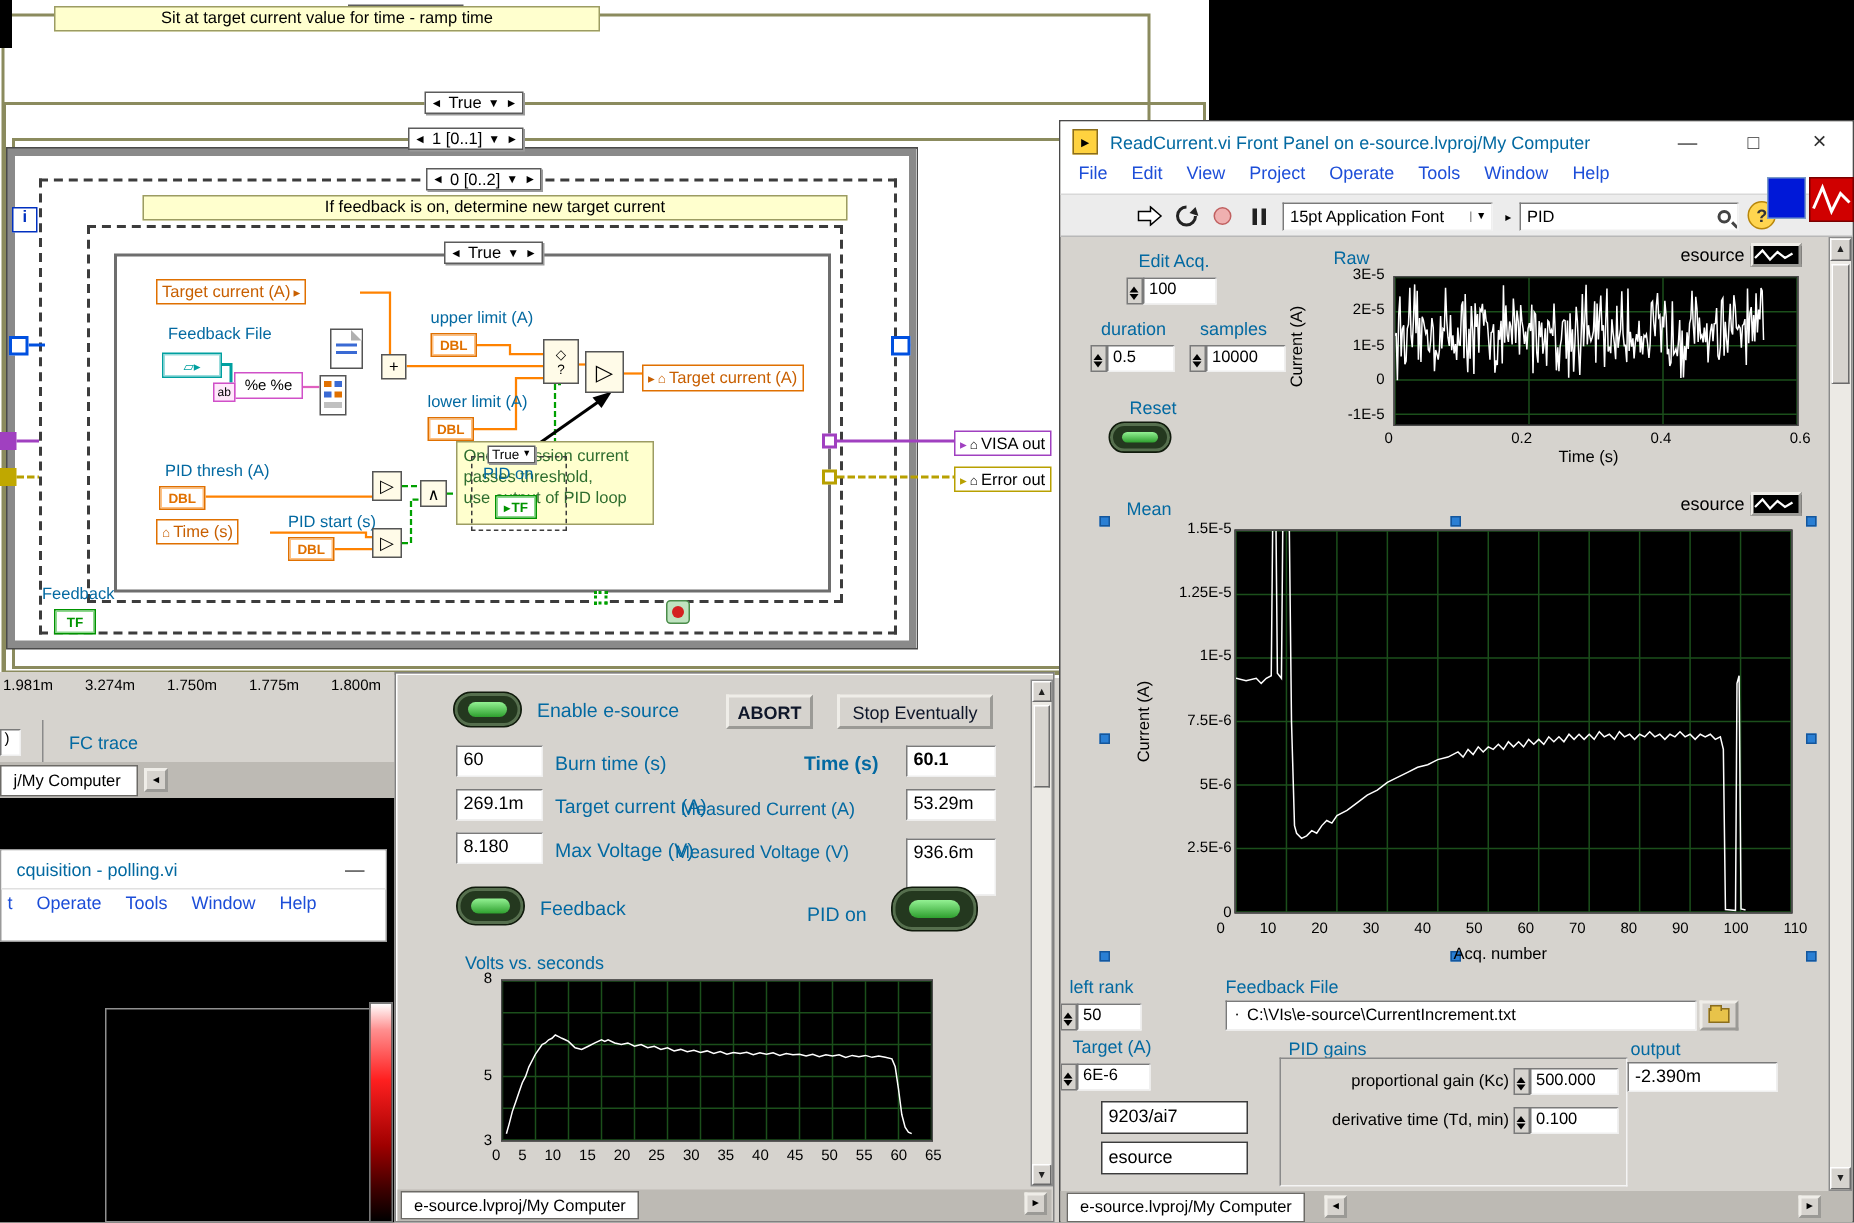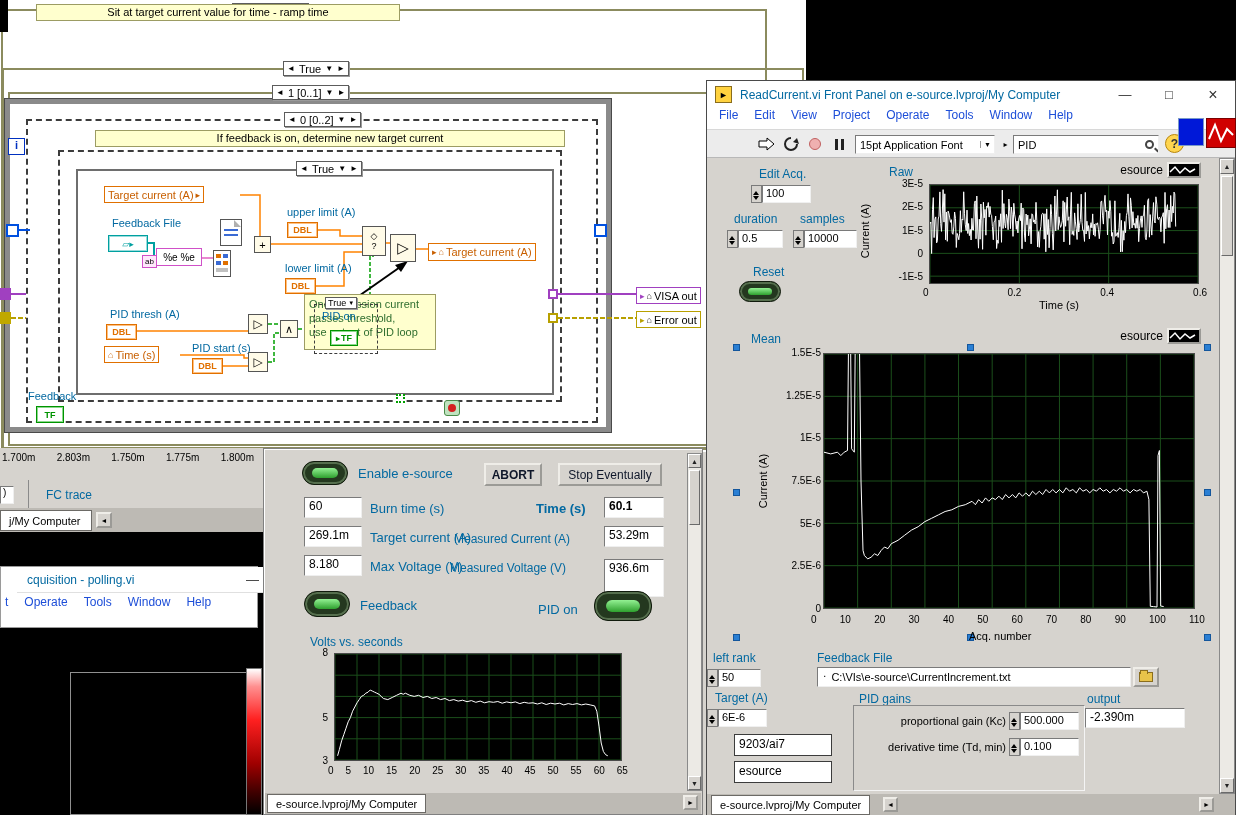--- a/index.html
+++ b/index.html
@@ -232,38 +232,38 @@
       <div style="width:8px;height:8px;border-radius:50%;background:#d42020"></div>
     </div>
     <div class="abs" style="left:396px;top:394px;width:9px;height:9px;border:2px dotted #00a000;background:#fff"></div>
   </div>
 
   <div class="abs black" style="left:806px;top:0;width:430px;height:84px"></div>
   <div class="abs black" style="left:0;top:0;width:8px;height:32px"></div>
 
   <div class="abs gray" style="left:0;top:448px;width:263px;height:84px">
     <div class="abs ticksx list-gap" style="left:2px;top:4px;width:252px">
-        <span>1.700m</span>
-        <span>2.803m</span>
+        <span>1.981m</span>
+        <span>3.274m</span>
         <span>1.750m</span>
         <span>1.775m</span>
         <span>1.800m</span>
       </div>
     <div class="abs fld" style="left:0;top:38px;width:14px;height:18px;padding:0 2px;font-size:10px">)</div>
     <div class="abs" style="left:28px;top:32px;width:1px;height:28px;background:#8a8a8a"></div>
     <div class="abs lbl" style="left:46px;top:40px">FC trace</div>
   </div>
   <div class="abs tabstrip" style="left:0;top:508px;width:263px;height:24px">
     <div class="abs tab" style="left:0;top:2px;width:92px;height:21px">j/My Computer</div>
     <div class="abs btn raise" style="left:96px;top:4px;width:16px;height:16px;font-size:7px">◄</div>
   </div>
   <div class="abs black" style="left:0;top:532px;width:263px;height:283px"></div>
 
   <div class="abs" style="left:0;top:566px;width:258px;height:62px;background:#fff;border:1px solid #9a9a9a">
-    <div class="abs" style="left:16px;top:0;width:256px;height:26px;background:#fff;border-bottom:1px solid #e0e0e0;display:flex;align-items:center">
+    <div class="abs" style="left:0;top:0;width:256px;height:26px;background:#fff;border-bottom:1px solid #e0e0e0;display:flex;align-items:center">
       <span class="lbl" style="margin-left:10px">cquisition - polling.vi</span>
       <span class="titlebtn" style="margin-left:auto;margin-right:14px">—</span>
     </div>
     <div class="abs menu-row" style="left:4px;top:28px;width:250px;height:22px">
         <span>t</span>
         <span>Operate</span>
         <span>Tools</span>
         <span>Window</span>
         <span>Help</span>
       </div>

